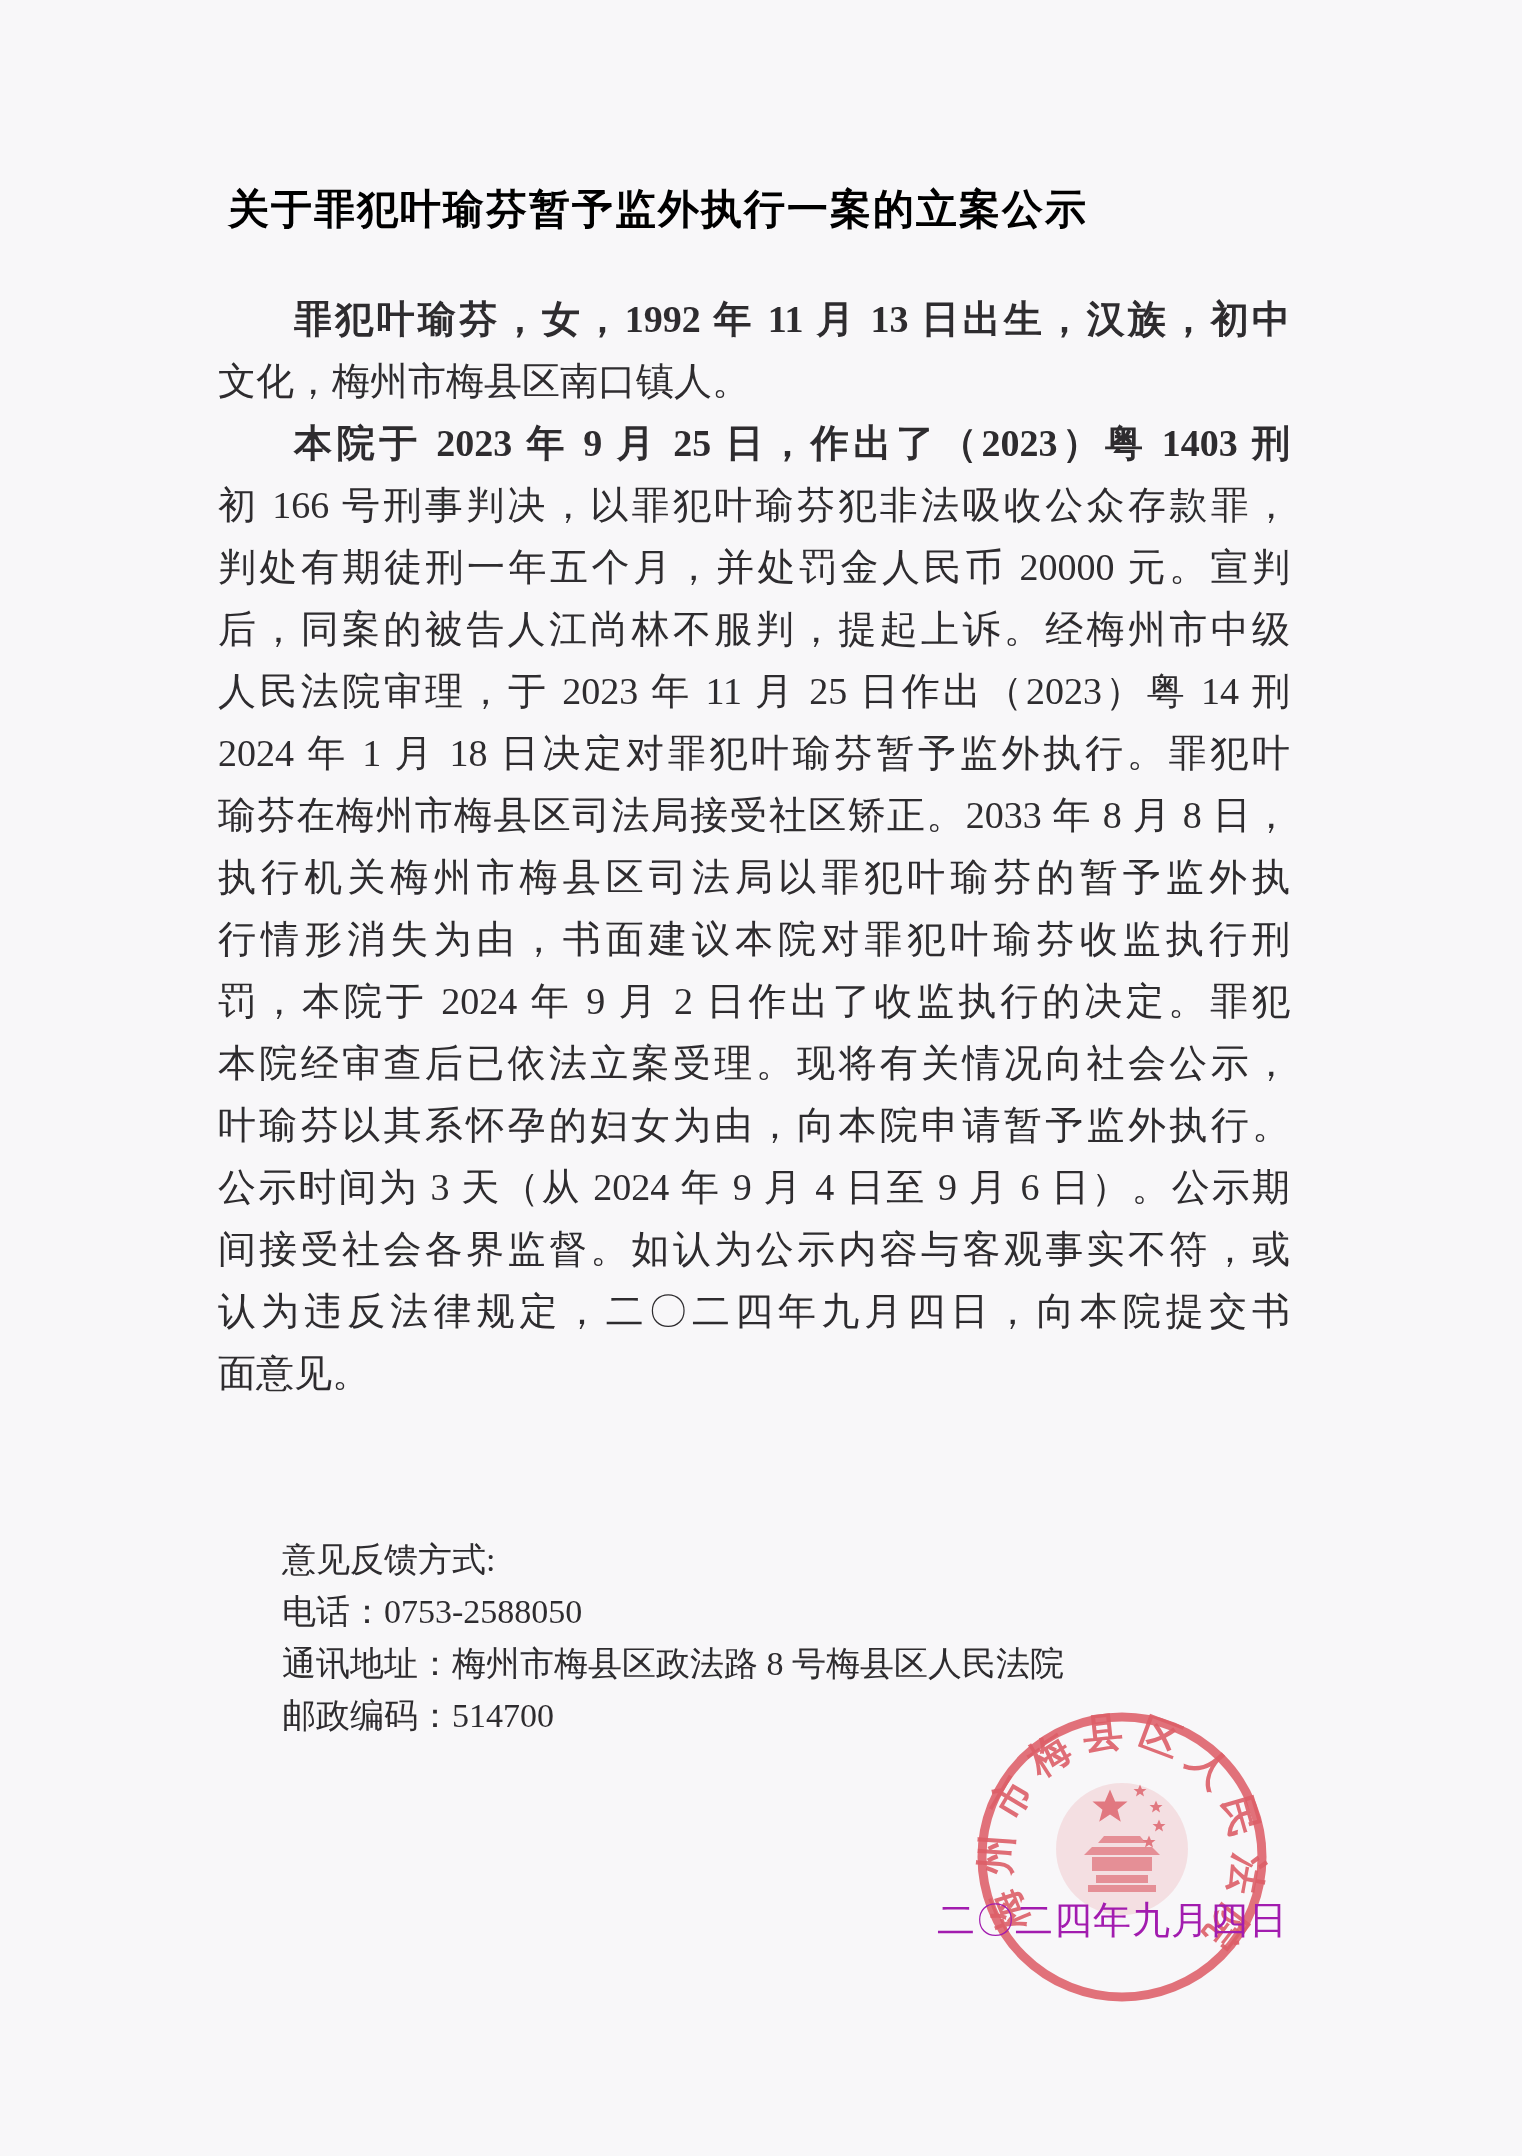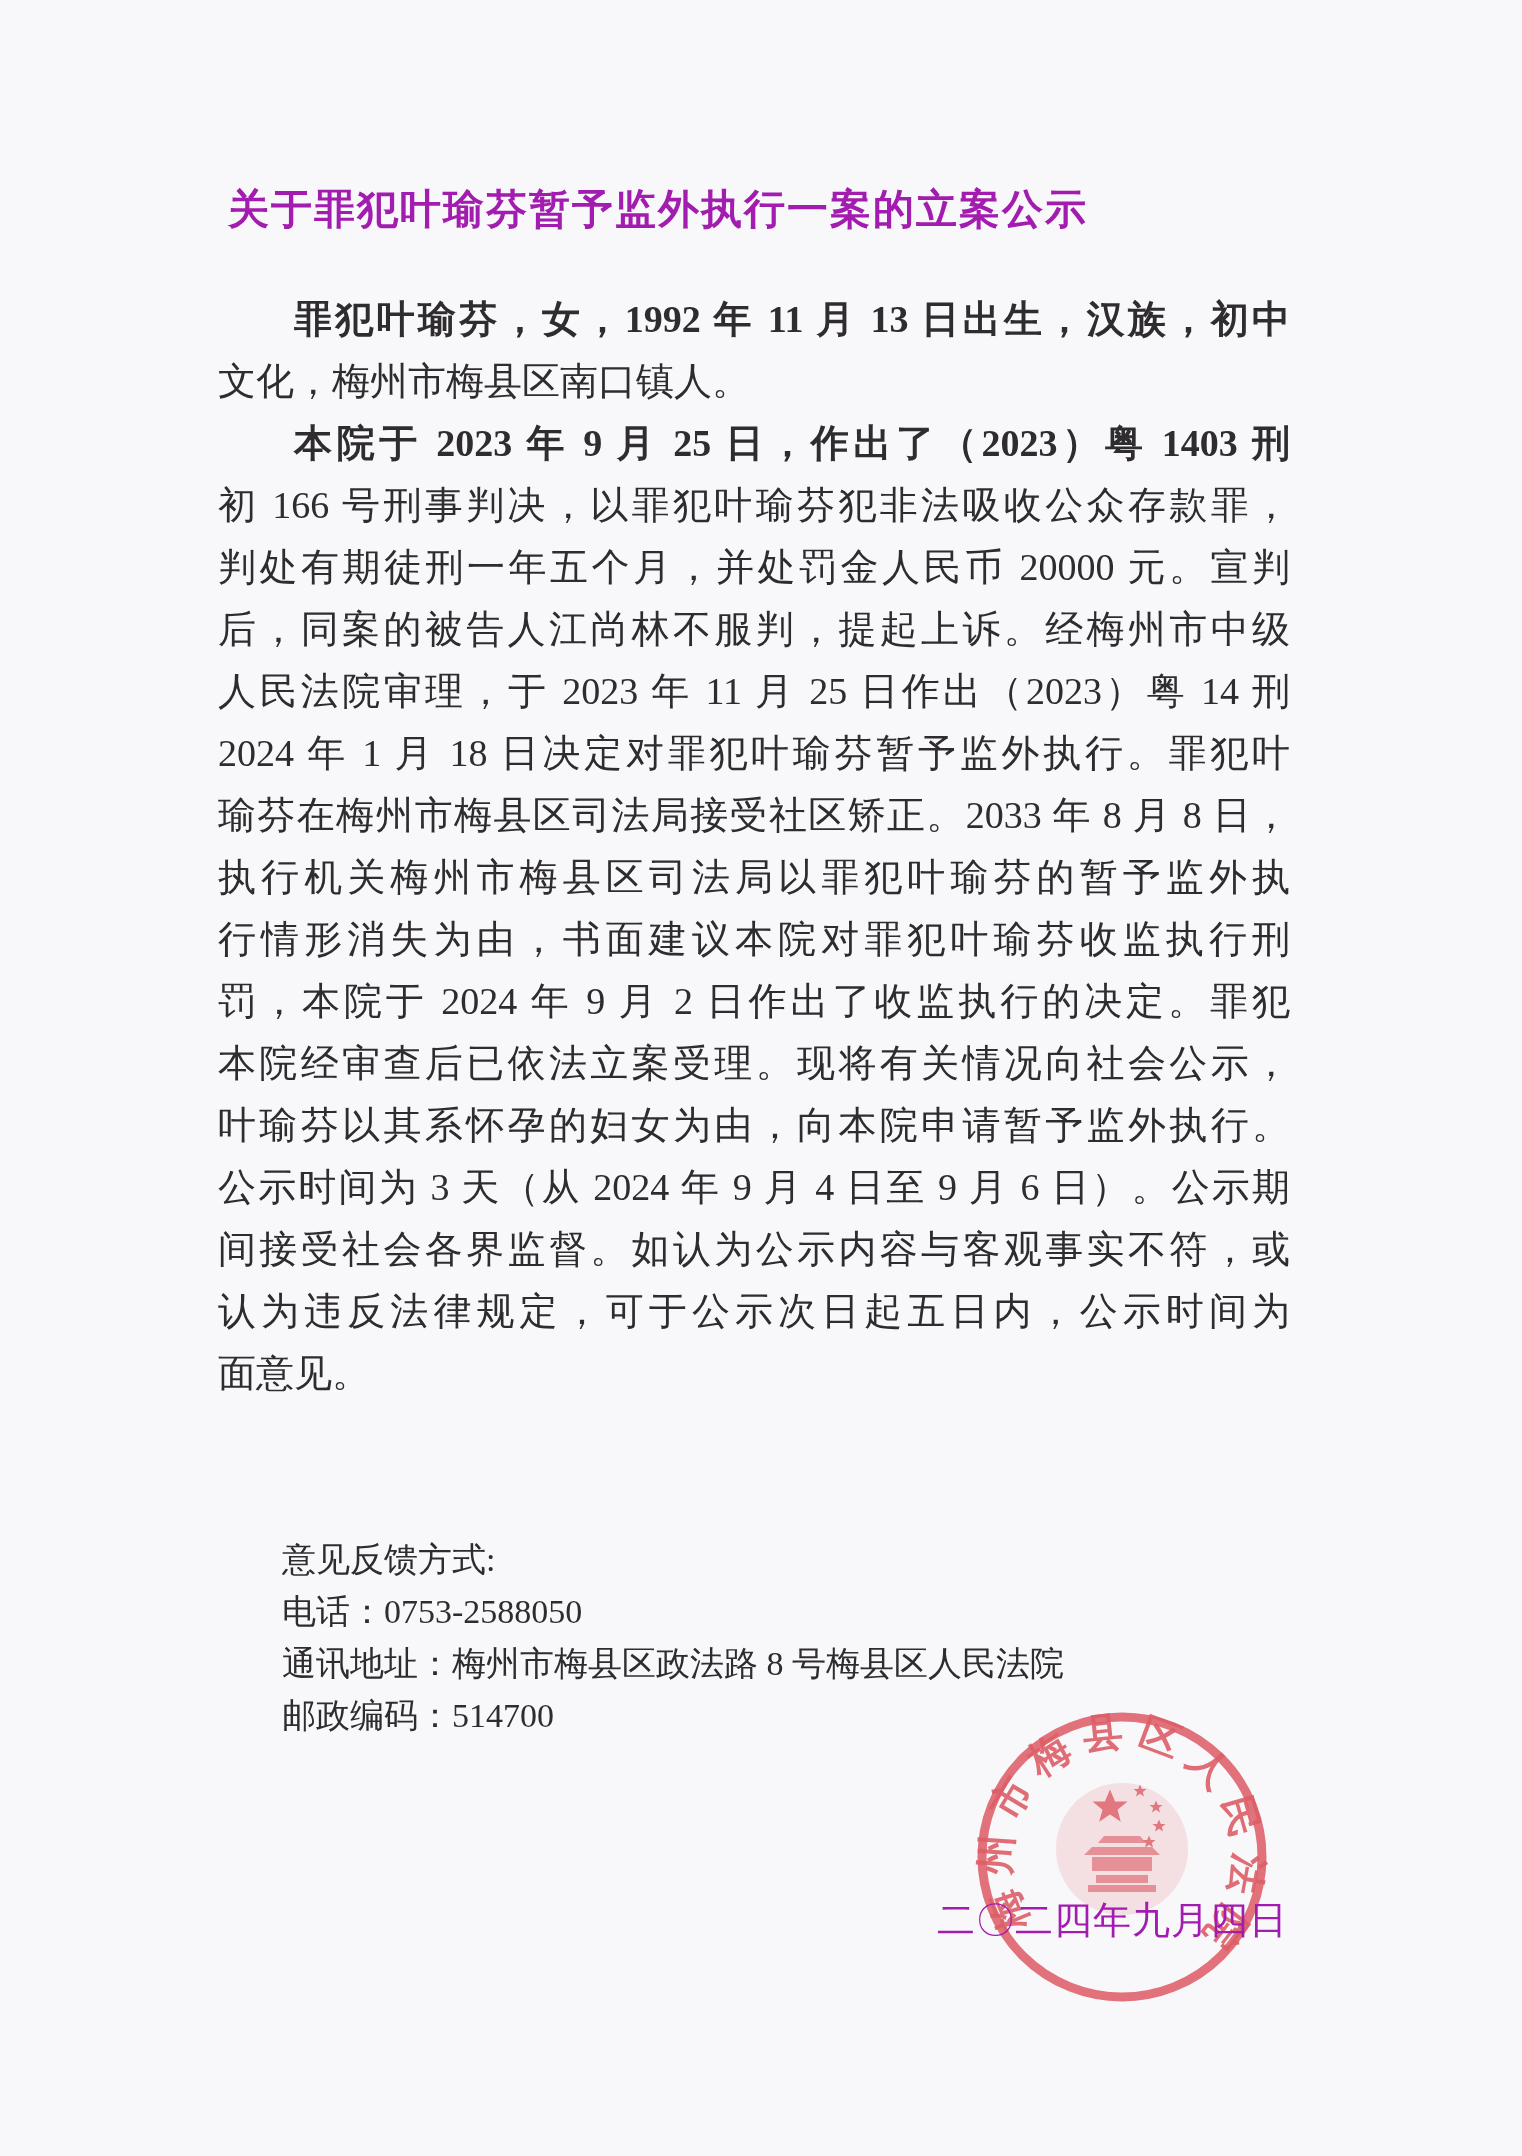--- a/index.html
+++ b/index.html
@@ -18,21 +18,21 @@
   }
   .title {
     position: absolute;
     left: 228px;
     top: 183px;
     margin: 0;
     font-size: 41px;
     line-height: 52px;
     font-weight: 700;
     letter-spacing: 2px;
-    color: #a21caf;
+    color: #000000;
     white-space: nowrap;
   }
   .body-block {
     position: absolute;
     left: 218px;
     top: 288px;
     width: 1072px;
   }
   .line {
     height: 62px;
@@ -95,21 +95,21 @@
     <div class="line">人民法院审理，于 2023 年 11 月 25 日作出（2023）粤 14 刑</div>
     <div class="line">2024 年 1 月 18 日决定对罪犯叶瑜芬暂予监外执行。罪犯叶</div>
     <div class="line">瑜芬在梅州市梅县区司法局接受社区矫正。2033 年 8 月 8 日，</div>
     <div class="line">执行机关梅州市梅县区司法局以罪犯叶瑜芬的暂予监外执</div>
     <div class="line">行情形消失为由，书面建议本院对罪犯叶瑜芬收监执行刑</div>
     <div class="line">罚，本院于 2024 年 9 月 2 日作出了收监执行的决定。罪犯</div>
     <div class="line">本院经审查后已依法立案受理。现将有关情况向社会公示，</div>
     <div class="line">叶瑜芬以其系怀孕的妇女为由，向本院申请暂予监外执行。</div>
     <div class="line">公示时间为 3 天（从 2024 年 9 月 4 日至 9 月 6 日）。公示期</div>
     <div class="line">间接受社会各界监督。如认为公示内容与客观事实不符，或</div>
-    <div class="line">认为违反法律规定，可于公示次日起五日内，公示时间为</div>
+    <div class="line">认为违反法律规定，二〇二四年九月四日，向本院提交书</div>
     <div class="line last">面意见。</div>
   </div>
 
   <div class="contact-block">
     <div class="cline">意见反馈方式:</div>
     <div class="cline">电话：0753-2588050</div>
     <div class="cline">通讯地址：梅州市梅县区政法路 8 号梅县区人民法院</div>
     <div class="cline">邮政编码：514700</div>
   </div>
 

